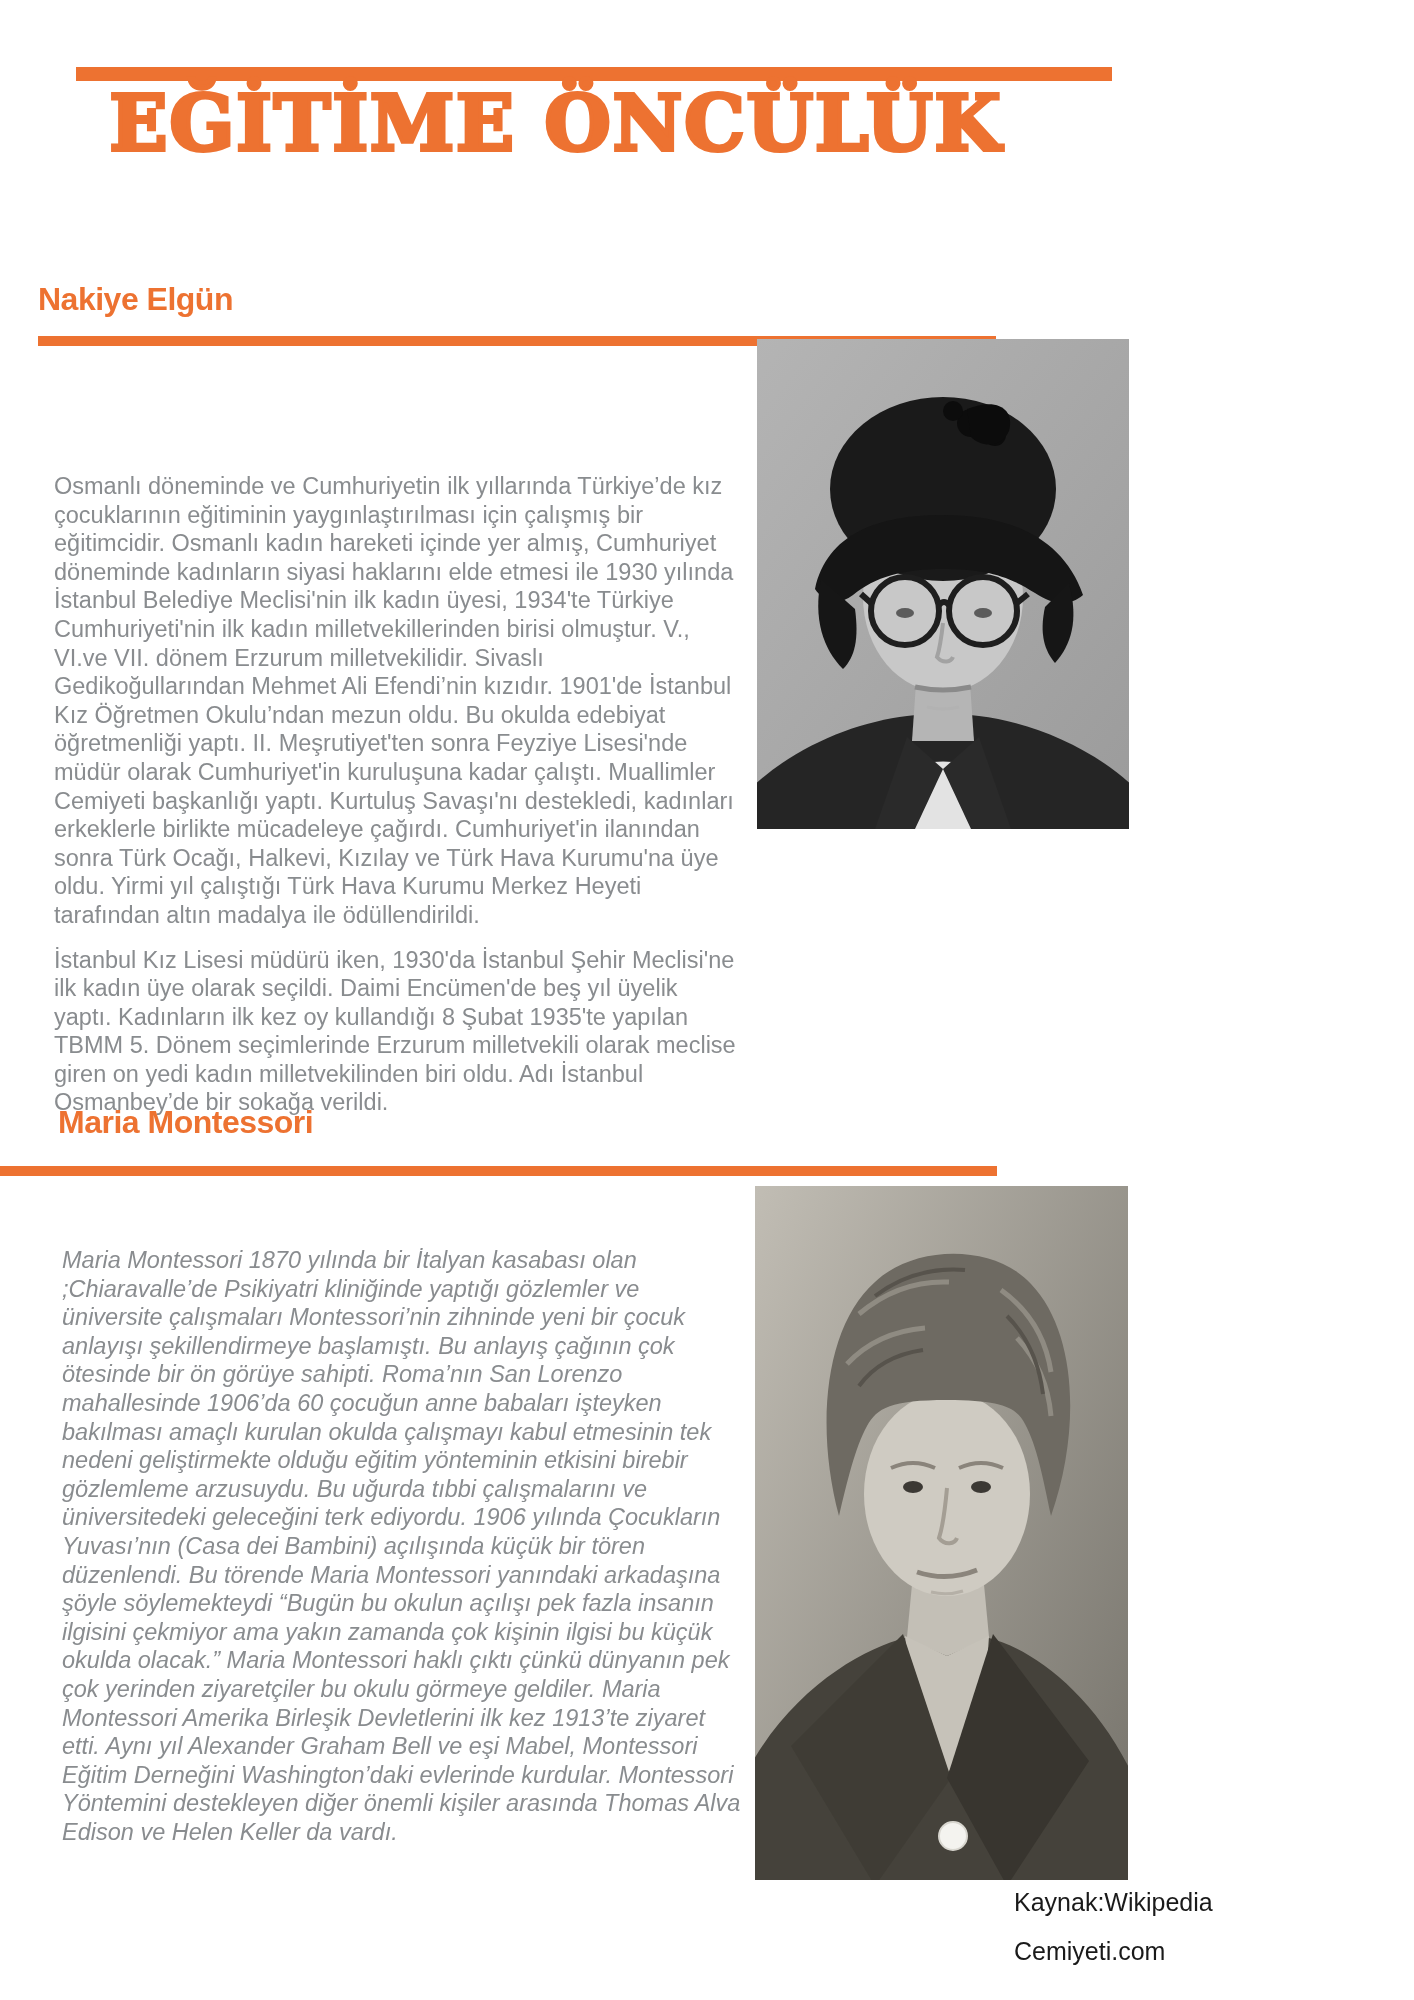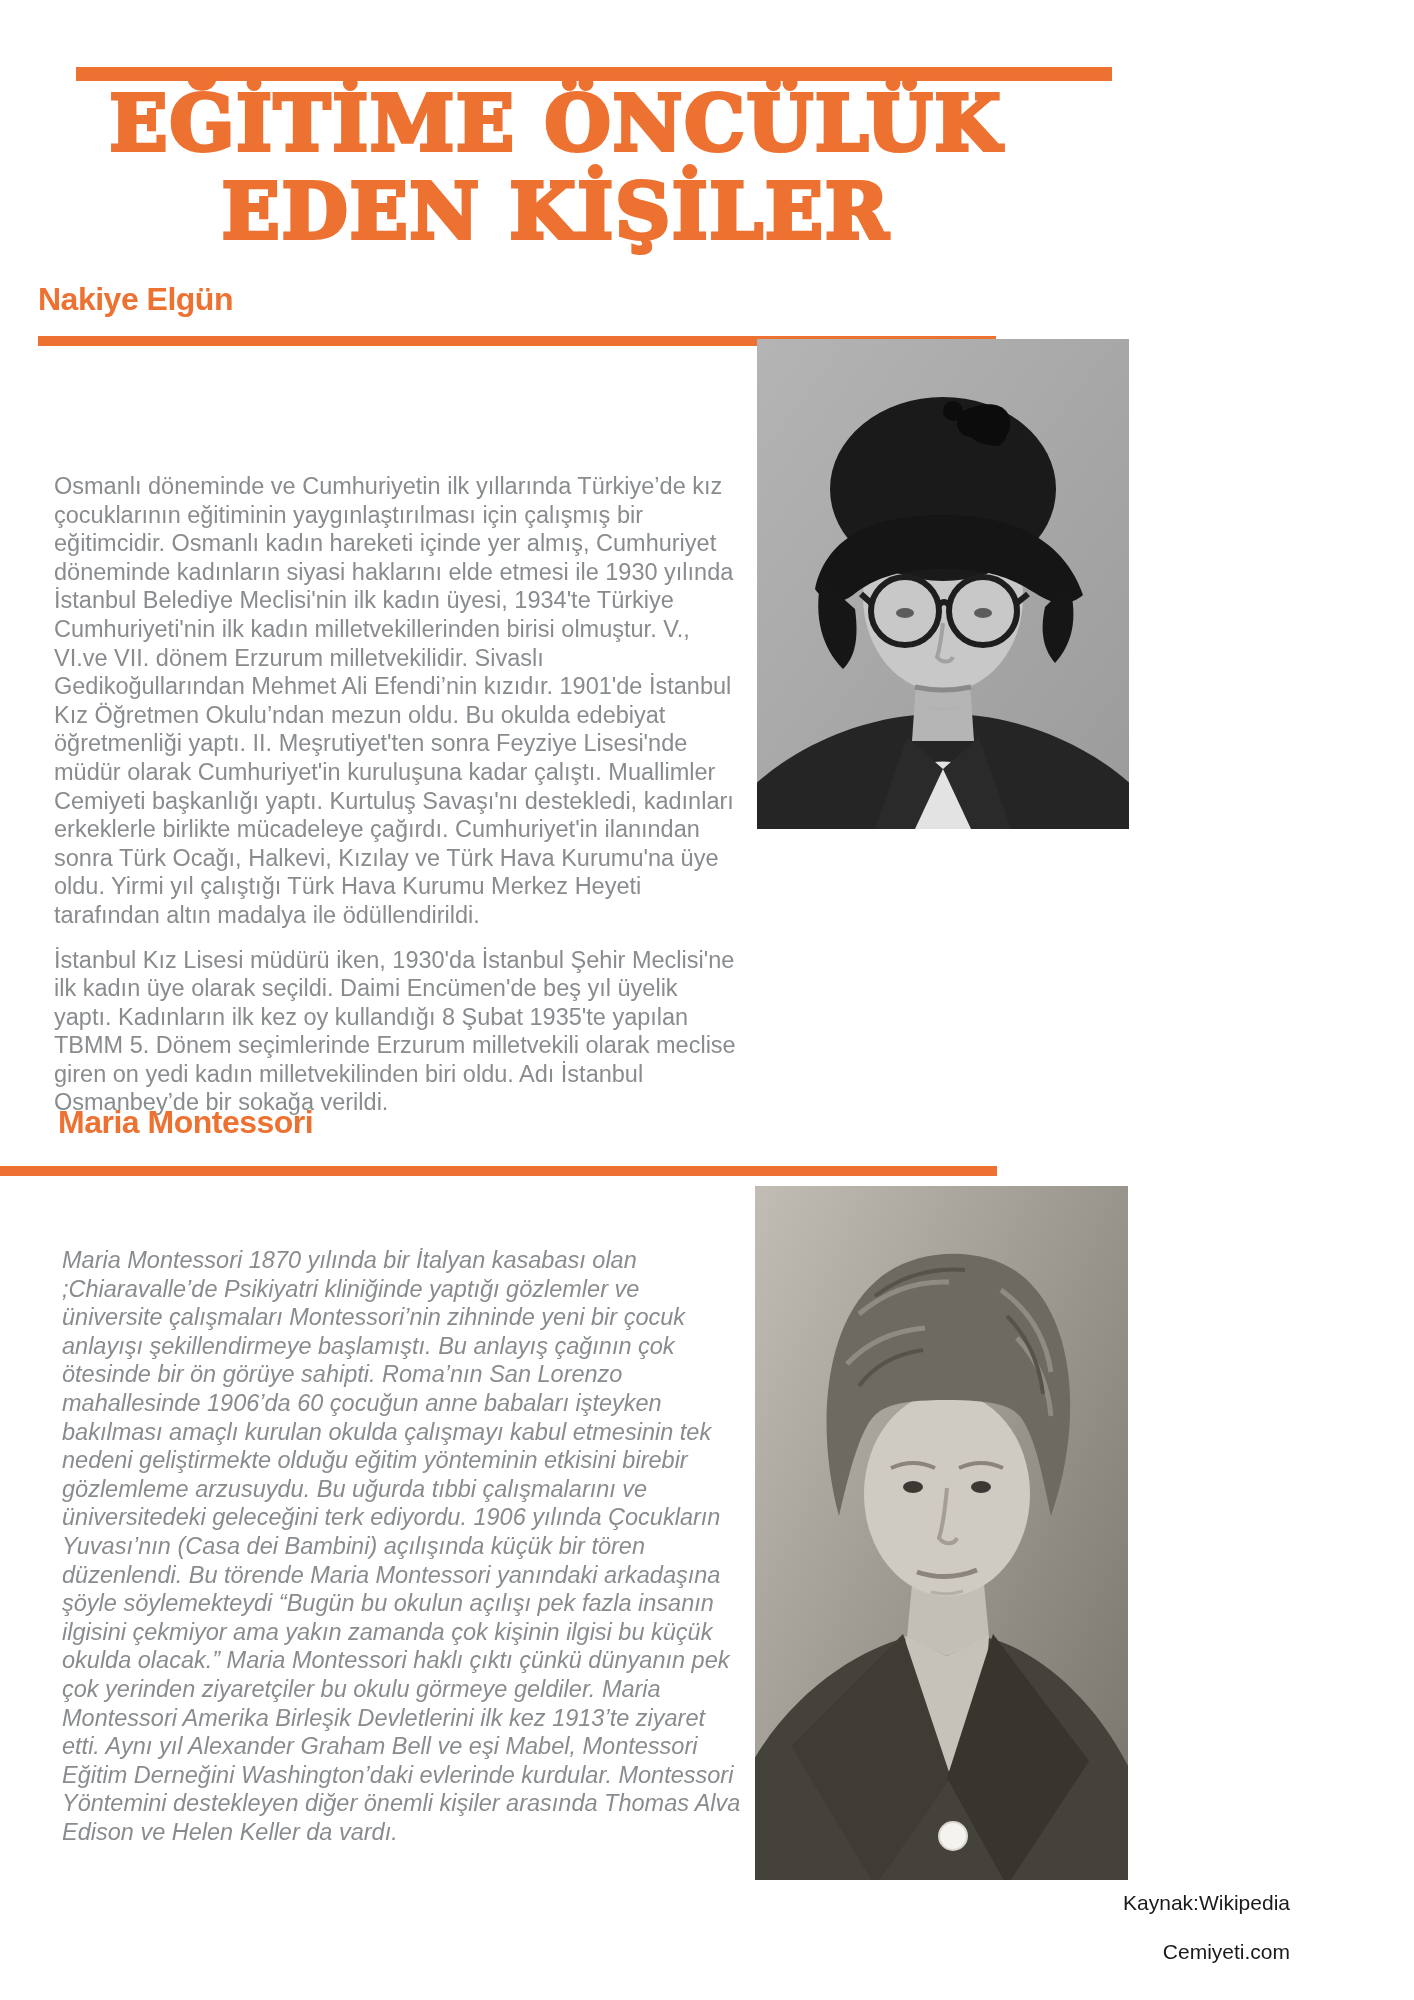--- a/index.html
+++ b/index.html
@@ -39,35 +39,34 @@
     font-size:23.5px;line-height:28.6px;font-weight:400;
   }
   #copy-nakiye{left:38px;top:456px;}
   #copy-maria{left:46px;top:1230px;font-style:italic;}
   .body-copy p{margin:16px;}
   .photo{position:absolute;overflow:hidden;background:#a8a8a8;}
   #photo-nakiye{left:757px;top:339px;width:372px;height:490px;}
   #photo-maria{left:755px;top:1186px;width:373px;height:694px;}
   .photo svg{display:block;width:100%;height:100%;}
   .caption{
-    position:absolute;left:990px;top:1878px;width:300px;text-align:right;
+    position:absolute;left:1014px;top:1878px;width:300px;text-align:left;
     color:var(--caption-text,#1A1A1A);
-    font-size:21px;line-height:49px;
+    font-size:25px;line-height:49px;
   }
 </style>
 </head>
 <body>
 
 <div class="page">
 
   <div class="top-bar"></div>
 
   <div class="main-title">
     <div>EĞİTİME ÖNCÜLÜK</div>
-    <div>EDEN KİŞİLER</div>
   </div>
 
   <div class="section-heading" id="heading-nakiye">Nakiye Elgün</div>
   <div class="rule" id="rule-nakiye"></div>
 
   <div class="body-copy" id="copy-nakiye">
     <p>Osmanlı döneminde ve Cumhuriyetin ilk yıllarında Türkiye’de kız çocuklarının eğitiminin yaygınlaştırılması için çalışmış bir eğitimcidir. Osmanlı kadın hareketi içinde yer almış, Cumhuriyet döneminde kadınların siyasi haklarını elde etmesi ile 1930 yılında İstanbul Belediye Meclisi'nin ilk kadın üyesi, 1934'te Türkiye Cumhuriyeti'nin ilk kadın milletvekillerinden birisi olmuştur. V., VI.ve VII. dönem Erzurum milletvekilidir. Sivaslı Gedikoğullarından Mehmet Ali Efendi’nin kızıdır. 1901'de İstanbul Kız Öğretmen Okulu’ndan mezun oldu. Bu okulda edebiyat öğretmenliği yaptı. II. Meşrutiyet'ten sonra Feyziye Lisesi'nde müdür olarak Cumhuriyet'in kuruluşuna kadar çalıştı. Muallimler Cemiyeti başkanlığı yaptı. Kurtuluş Savaşı'nı destekledi, kadınları erkeklerle birlikte mücadeleye çağırdı. Cumhuriyet'in ilanından sonra Türk Ocağı, Halkevi, Kızılay ve Türk Hava Kurumu'na üye oldu. Yirmi yıl çalıştığı Türk Hava Kurumu Merkez Heyeti tarafından altın madalya ile ödüllendirildi.</p>
     <p>İstanbul Kız Lisesi müdürü iken, 1930'da İstanbul Şehir Meclisi'ne ilk kadın üye olarak seçildi. Daimi Encümen'de beş yıl üyelik yaptı. Kadınların ilk kez oy kullandığı 8 Şubat 1935'te yapılan TBMM 5. Dönem seçimlerinde Erzurum milletvekili olarak meclise giren on yedi kadın milletvekilinden biri oldu. Adı İstanbul Osmanbey’de bir sokağa verildi.</p>
   </div>
 

